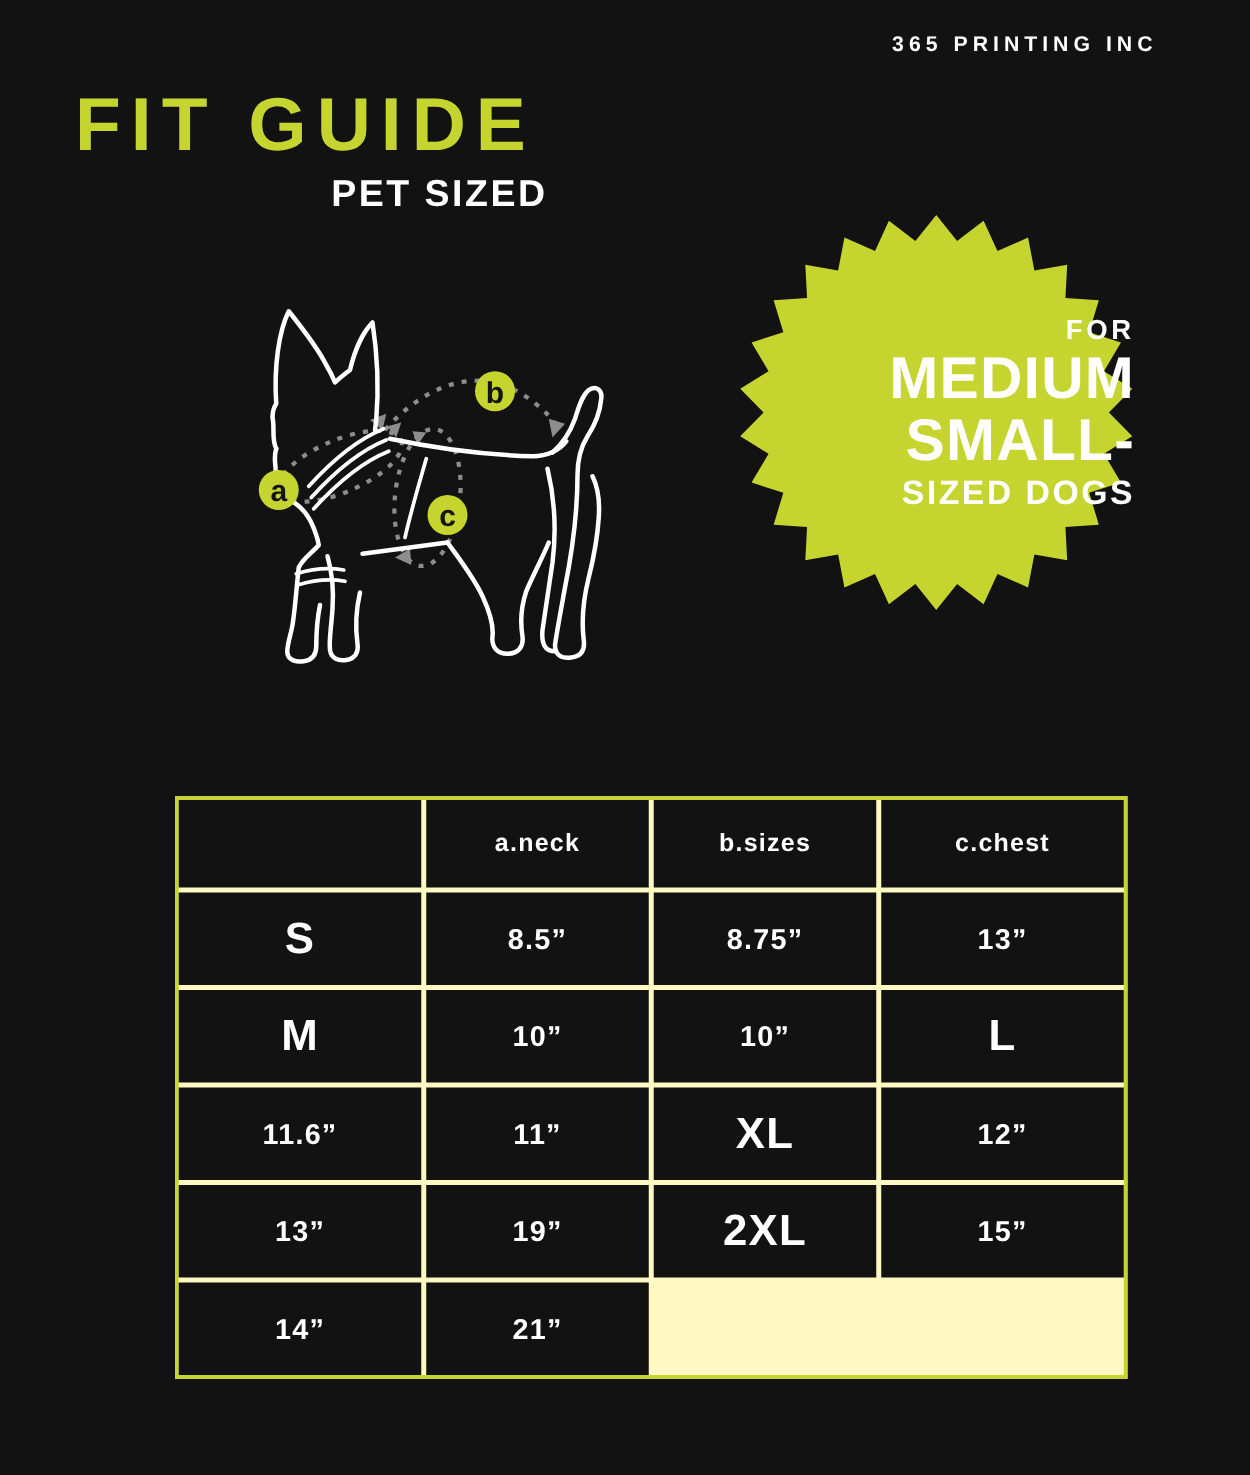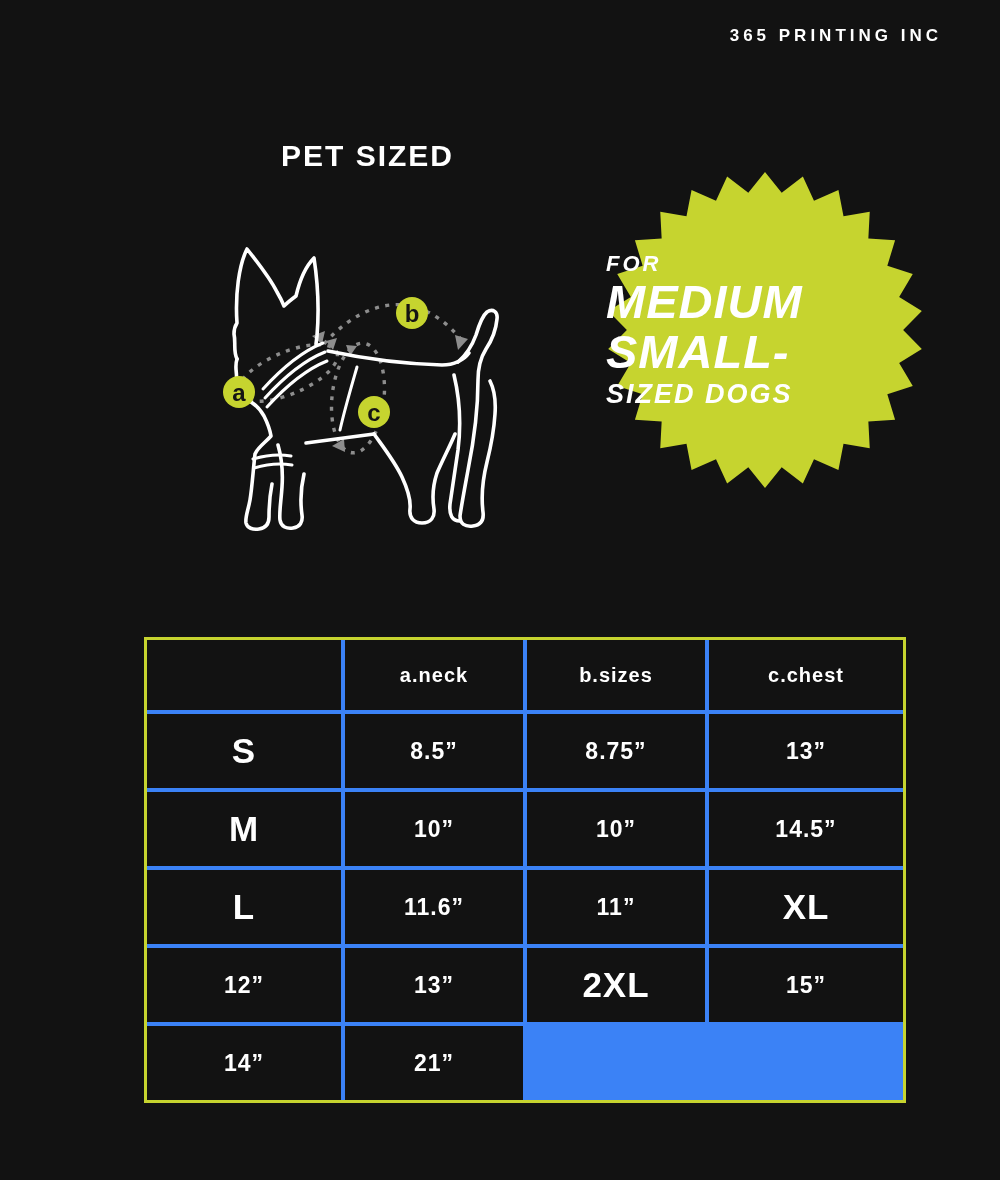--- a/index.html
+++ b/index.html
@@ -13,21 +13,20 @@
   body{
     font-family:"Liberation Sans","DejaVu Sans",sans-serif;
     font-weight:bold;
     color:var(--text);
   }
   .canvas{
     position:relative;
     width:956px;height:1180px;
     background:var(--bg);
     overflow:hidden;
-    margin-left:16px;
   }
   .brand{
     position:absolute;top:26px;right:30px;
     font-size:17px;letter-spacing:4px;
     color:var(--text);
   }
   .title{
     position:absolute;left:60px;top:70px;
     font-size:60px;letter-spacing:8px;
     color:var(--accent);
@@ -55,36 +54,35 @@
     font-weight:bold;font-size:24px;
     text-anchor:middle;
   }
   .badge{
     position:absolute;left:590px;top:170px;width:318px;height:320px;
   }
   .badge svg{position:absolute;inset:0;width:100%;height:100%;}
   .badge-star{fill:var(--accent);}
   .badge-text{
     position:absolute;inset:0;
-    display:flex;flex-direction:column;align-items:flex-start;justify-content:center;
+    display:flex;flex-direction:column;align-items:flex-end;justify-content:center;
     text-align:center;color:#ffffff;
     padding-top:2px;
-    font-style:italic;
   }
   .badge-line-sm{font-size:22px;letter-spacing:3px;line-height:1.25;}
   .badge-line-lg{font-size:47px;letter-spacing:1px;line-height:1.06;}
   .badge-line-md{font-size:27px;letter-spacing:2px;line-height:1.3;}
   .size-table{
-    position:absolute;left:128px;top:637px;
+    position:absolute;left:140px;top:637px;
     width:762px;height:466px;
     display:grid;
     grid-template-columns:194px 178px 178px 194px;
     grid-template-rows:70px repeat(5,74px);
     gap:4px;
-    background:#3b82f6;
+    background:#fef9c3;
     border:3px solid var(--accent);
   }
   .cell{
     background:var(--bg);
     display:flex;align-items:center;justify-content:center;
     color:var(--text);
   }
   .cell.head{font-size:20px;letter-spacing:1px;}
   .cell.size{font-size:35px;letter-spacing:1px;}
   .cell.val{font-size:23px;letter-spacing:1px;}
@@ -95,20 +93,21 @@
     color:var(--text);
   }
 </style>
 </head>
 <body>
 
 <div class="canvas">
 
   <div class="brand">365 PRINTING INC</div>
 
+  <div class="title">FIT GUIDE</div>
   <div class="subtitle">PET SIZED</div>
 
   <div class="dog-wrap">
     <svg viewBox="0 0 320 310">
 
       <ellipse class="dashed" cx="82" cy="133" rx="53" ry="21" transform="rotate(-23 82 133)"></ellipse>
       <path class="dashed" d="M118,104 C148,70 183,58 213,68 C233,76 247,89 256,101"></path>
       <ellipse class="dashed" cx="152" cy="158" rx="26" ry="55" transform="rotate(6 152 158)"></ellipse>
 
       <polygon class="arrow" points="106,96 119,91 116,104"></polygon>
@@ -166,29 +165,29 @@
     <div class="cell head">c.chest</div>
 
     <div class="cell size">S</div>
     <div class="cell val">8.5”</div>
     <div class="cell val">8.75”</div>
     <div class="cell val">13”</div>
 
     <div class="cell size">M</div>
     <div class="cell val">10”</div>
     <div class="cell val">10”</div>
-    <div class="cell val">14.5”</div>
 
     <div class="cell size">L</div>
     <div class="cell val">11.6”</div>
     <div class="cell val">11”</div>
 
     <div class="cell size">XL</div>
     <div class="cell val">12”</div>
     <div class="cell val">13”</div>
+    <div class="cell val">19”</div>
 
     <div class="cell size">2XL</div>
     <div class="cell val">15”</div>
     <div class="cell val">14”</div>
     <div class="cell val">21”</div>
   </div>
 
 
 </div>
 

